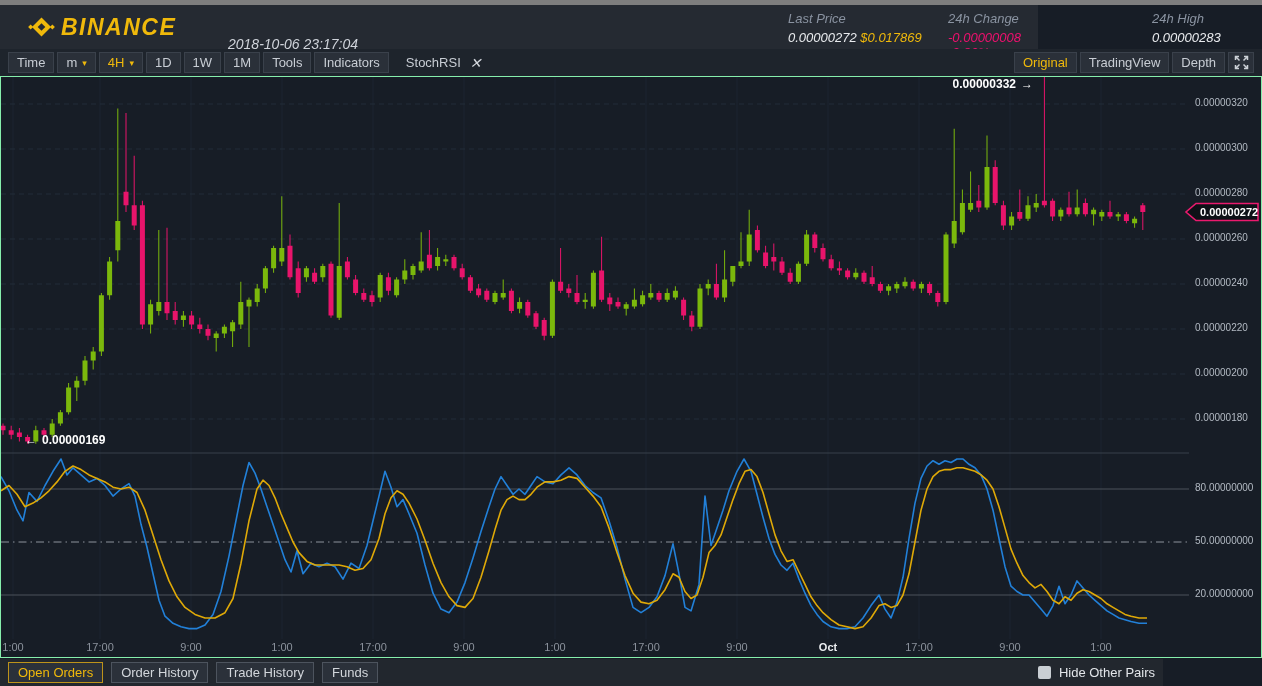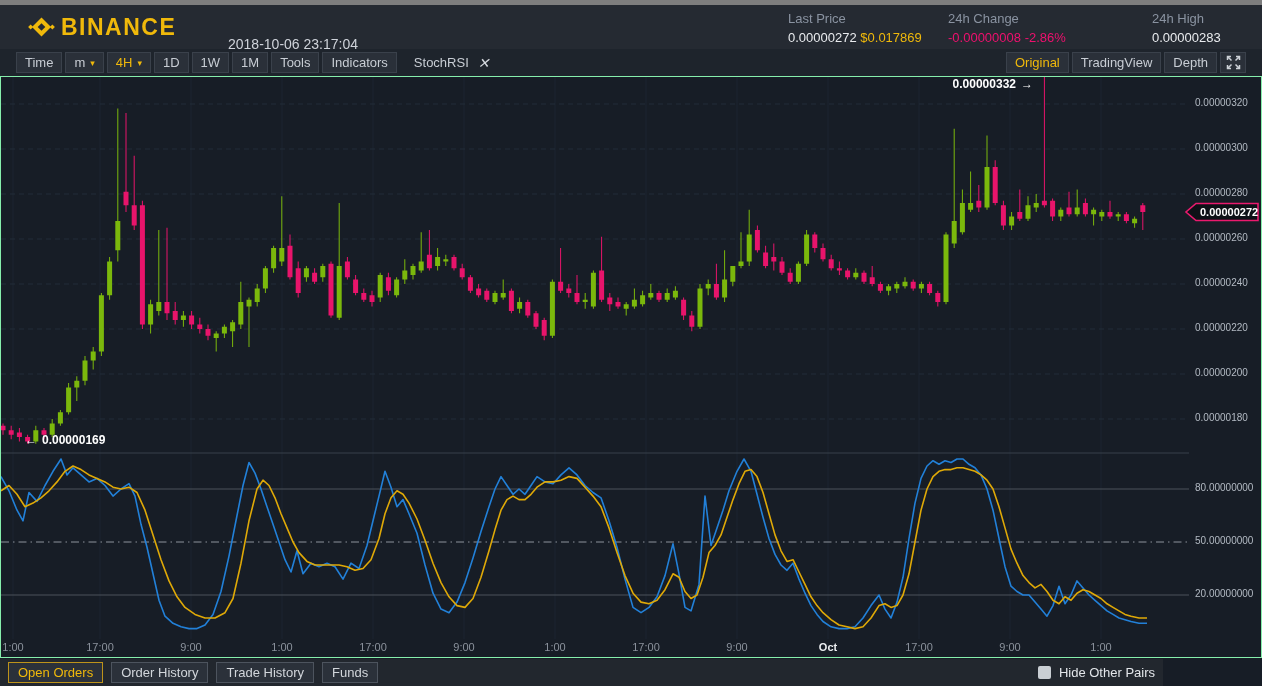--- a/index.html
+++ b/index.html
@@ -1,31 +1,31 @@
 <!DOCTYPE html>
 <html><head>
 <meta charset="utf-8">
 <style>
   * { margin:0; padding:0; box-sizing:border-box; }
   body { background:#10141a; font-family:"Liberation Sans", sans-serif; }
   .screen { position:relative; width:1262px; height:686px; background:#171d26; overflow:hidden; }
   .top-strip { position:absolute; top:0; left:0; width:1262px; height:5px; background:#7e7e7e; }
   
-  .header { position:absolute; top:5px; left:0; width:1262px; height:44px; background:#252a32; }
+  .header { position:absolute; top:5px; left:0; width:1038px; height:44px; background:#252a32;font-style:italic; }
   .logo { position:absolute; left:28px; top:9px; display:flex; align-items:center; gap:6px; }
   .brand { color:#f0b90b; font-weight:bold; font-size:23px; letter-spacing:1.5px; }
   .timestamp { position:absolute; left:228px; top:31px; color:#cfd3da; font-size:14px; }
   .stat { position:absolute; top:6px; }
   .stat-label { color:#8a93a1; font-size:13px; margin-bottom:4px; }
   .stat-value { font-size:13px; color:#e9ebee; }
   .stat-value .gold { color:#f0b90b; }
   .stat-value.pink, .stat-value .pink { color:#ef106e; }
   .stat-lp { left:788px; } .stat-ch { left:948px; } .stat-hi { left:1152px; }
   
-  .toolbar { position:absolute; top:49px; left:0; width:1262px; height:27px; background:#1e242c; display:flex; align-items:center; padding:0 16px; gap:3px; }
+  .toolbar { position:absolute; top:49px; left:0; width:1262px; height:27px; background:#1e242c; display:flex; align-items:center; padding:0 8px; gap:3px; }
   .tbtn { background:#2a3039; border:1px solid #3a414b; color:#c8cdd4; font-size:13px; height:21px; padding:0 8px; display:flex; align-items:center; gap:5px; cursor:default; white-space:nowrap; }
   .tbtn .caret { color:#f0b90b; font-size:9px; }
   .tbtn.active { color:#f0b90b; }
   .chip { margin-left:14px; color:#c8cdd4; font-size:13px; display:flex; align-items:center; gap:9px; }
   .chip .x { font-style:italic; font-size:14px; color:#d4d8de; }
   .tb-right { margin-left:auto; display:flex; align-items:center; gap:3px; }
   .fsbtn { background:#2a3039; border:1px solid #3a414b; height:21px; width:26px; display:flex; align-items:center; justify-content:center; }
   
   .chart { position:absolute; top:76px; left:0; width:1262px; height:582px; background:#171d26; border:1px solid #86efac; }
   #plot { position:absolute; left:0; top:0; }

